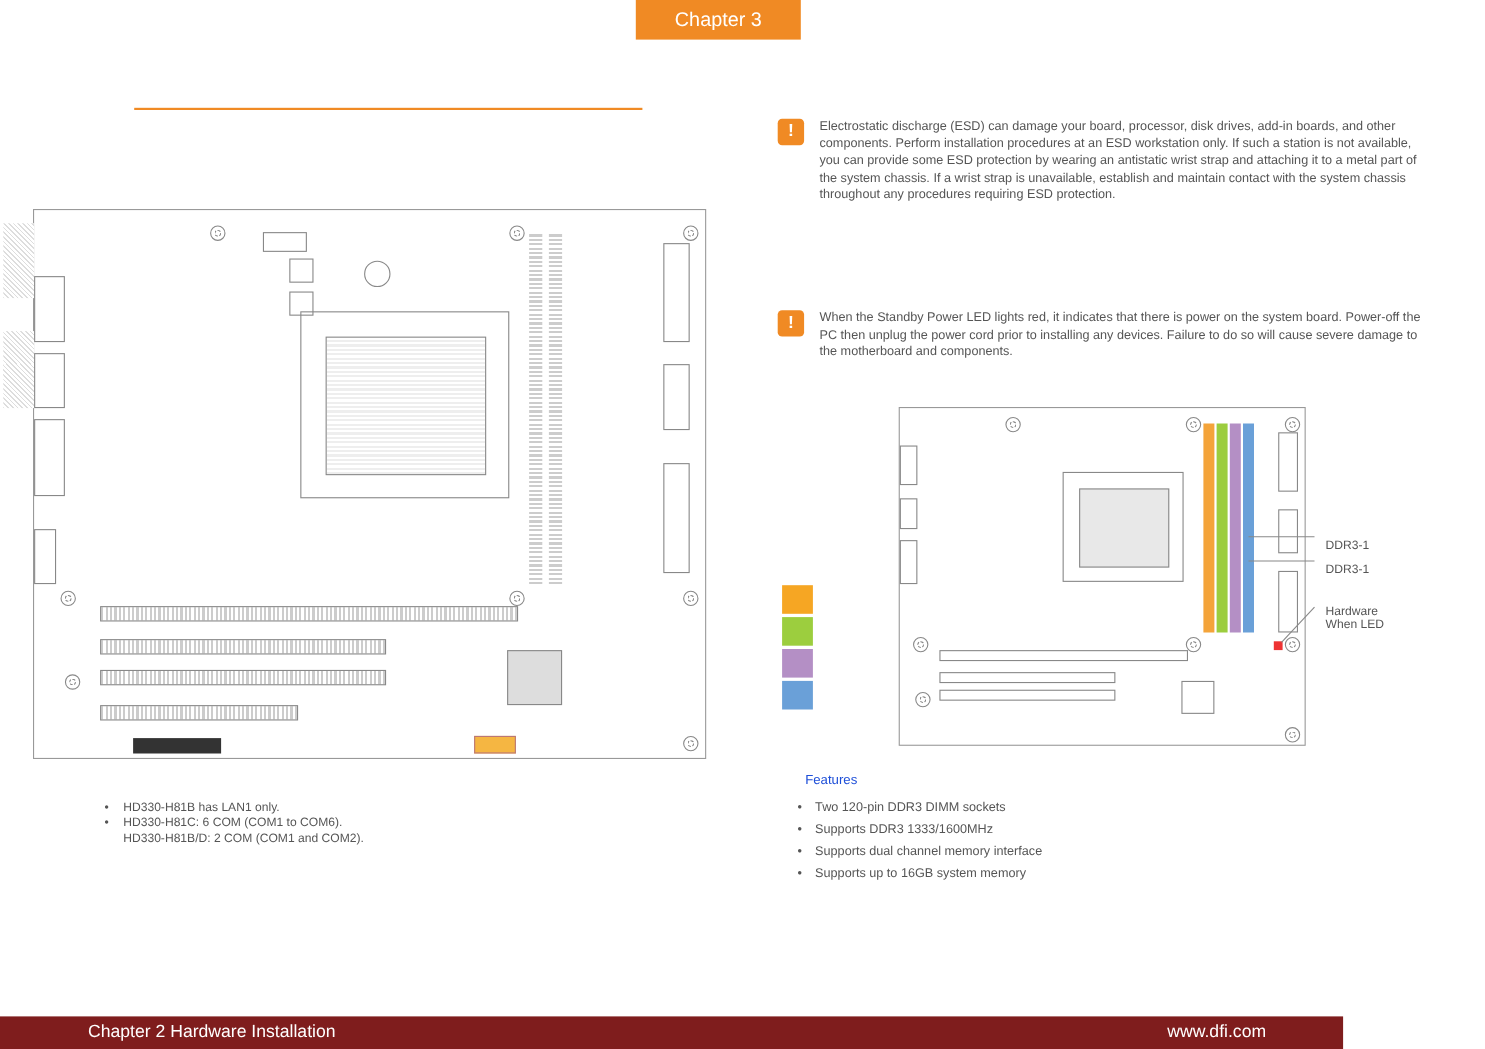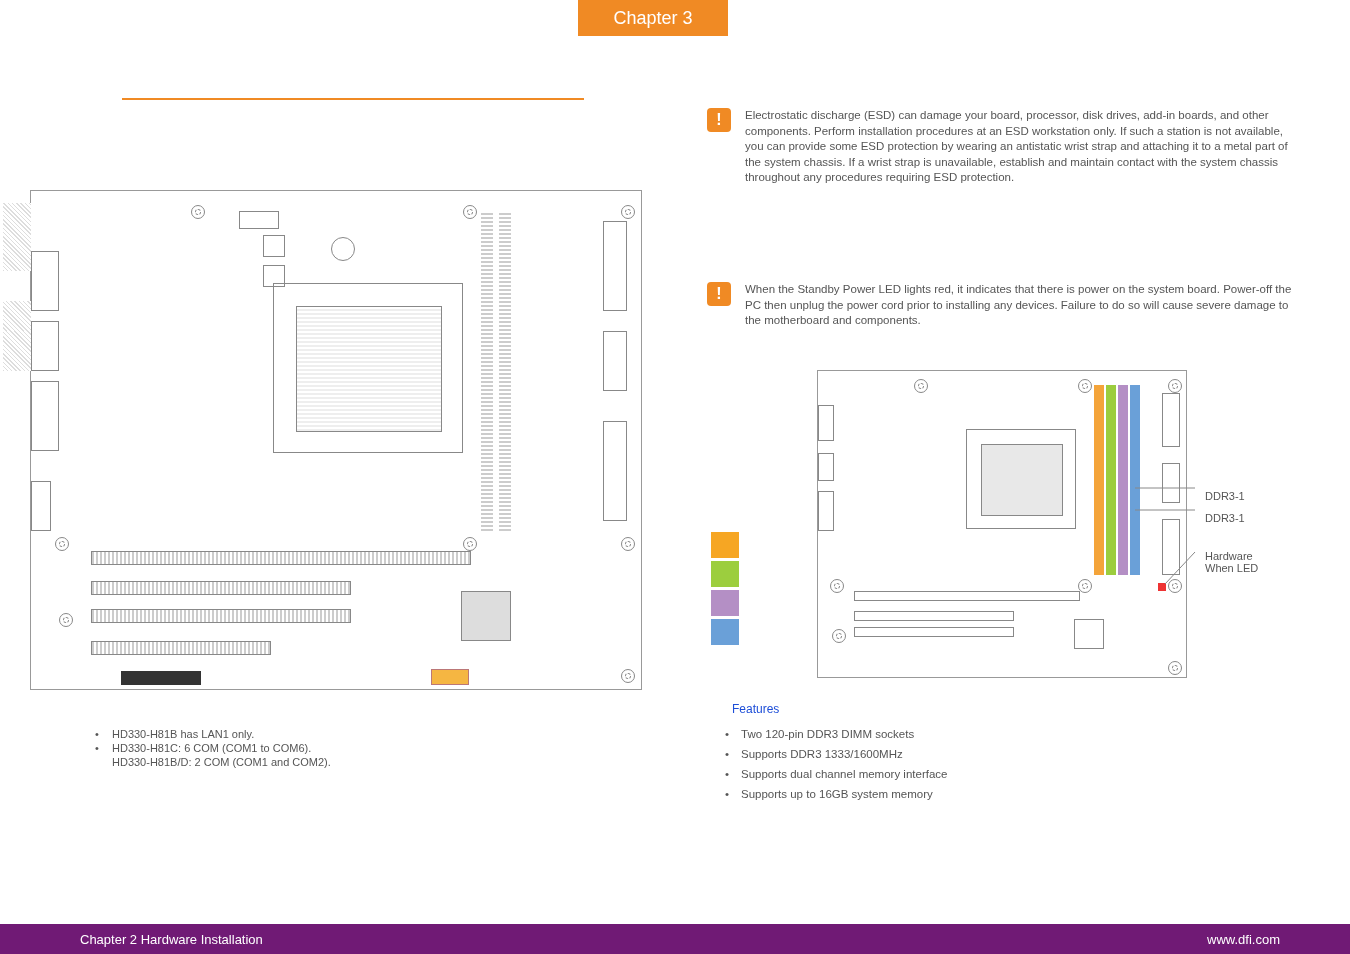--- a/index.html
+++ b/index.html
@@ -150,25 +150,25 @@
       margin-bottom: 8px;
     }
     .features-list .feat-dot {
       width: 28px;
       text-align: center;
     }
     .footer-bar {
       position: absolute;
       left: 0;
       bottom: 0;
-      width: 1350px;
+      width: 1221px;
       height: 30px;
-      background: #701a75;
+      background: #7f1d1d;
       color: #fff;
-      font-size: 13px;
+      font-size: 16px;
       display: flex;
       align-items: center;
       justify-content: space-between;
       padding: 0 70px 0 80px;
     }
     
     .hatch {
       position:absolute;
       background: repeating-linear-gradient(45deg,#ddd,#ddd 1px,#fff 1px,#fff 3px);
     }

